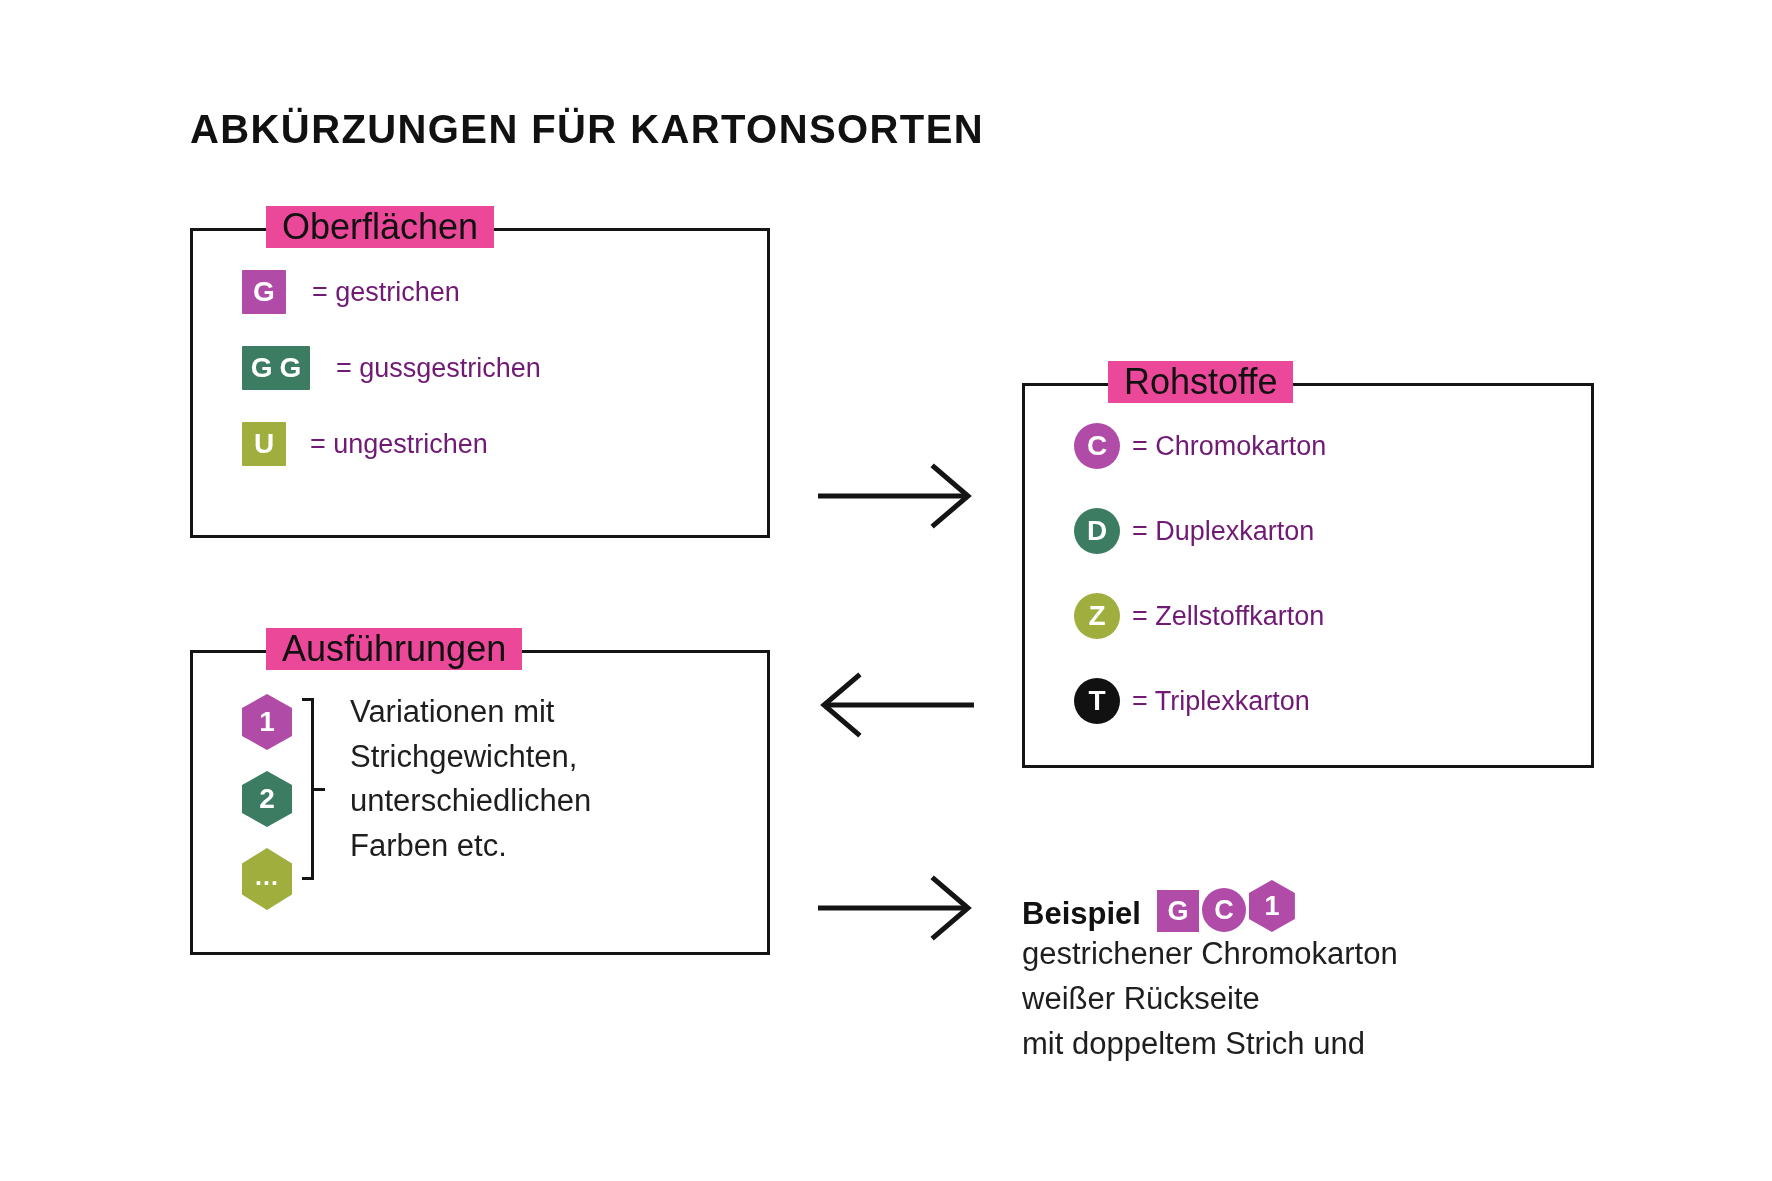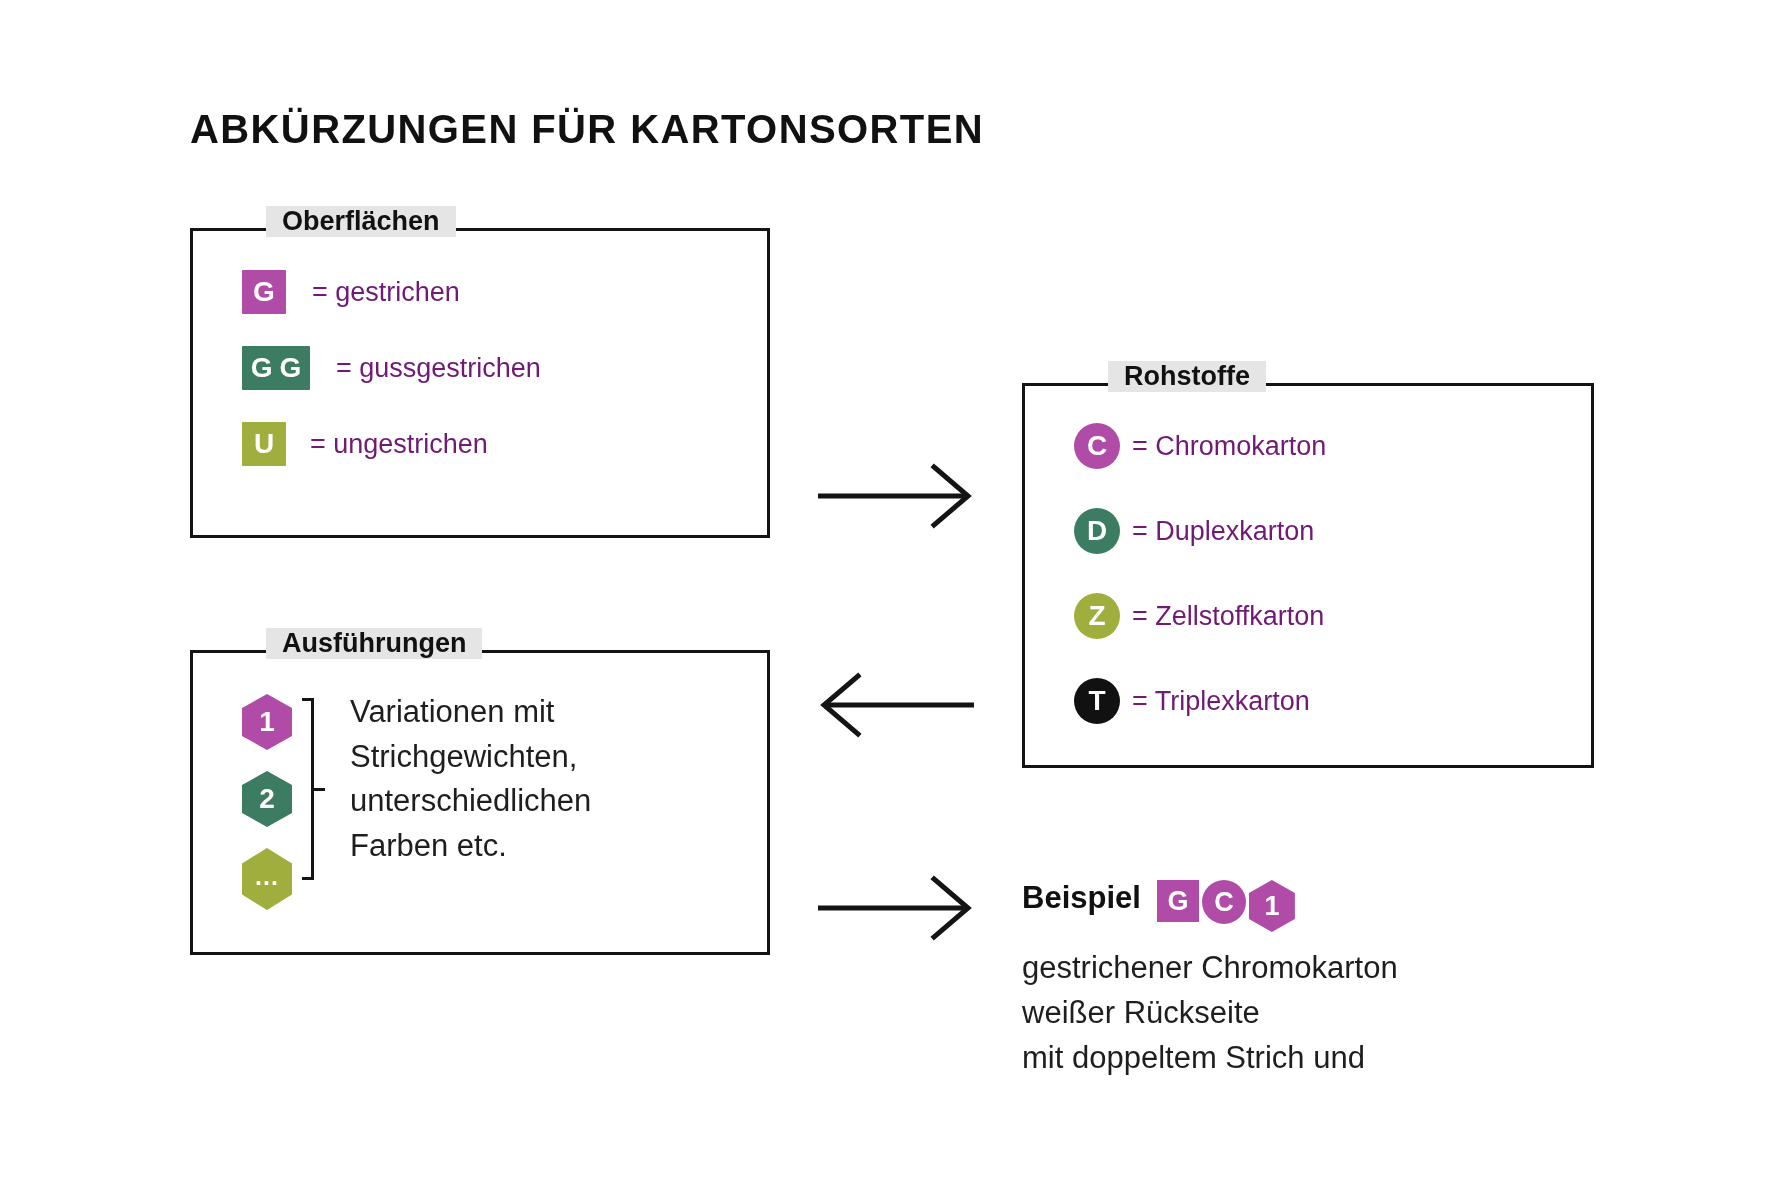--- a/index.html
+++ b/index.html
@@ -26,23 +26,23 @@
   
   .panel{position:absolute;box-sizing:border-box;}
   .panel .frame{
     position:absolute;inset:0;
     border:3px solid #141414;
     box-sizing:border-box;
   }
   .panel .legend{
     position:absolute;
     top:-22px;
-    background:#e5e5e5;
+    background:#ec4899;
     padding:0 16px;
-    font-size:27px;font-weight:bold;
+    font-size:36px;font-weight:normal;
     color:#111111;
     white-space:nowrap;
     z-index:3;
   }
   .panel .body{
     position:absolute;inset:0;
     padding:42px 0 0 0;
     box-sizing:border-box;
     z-index:2;
   }
@@ -131,27 +131,26 @@
 
   
   .arrow{position:absolute;}
   .arrow svg{display:block;}
   #arrow-surfaces-to-materials{left:816px;top:463px;}
   #arrow-materials-to-versions{left:816px;top:672px;}
   #arrow-versions-to-example{left:816px;top:875px;}
 
   
   #example-block{position:absolute;left:1022px;top:880px;width:620px;}
-  #example-head{display:flex;align-items:flex-start;gap:0px;}
+  #example-head{display:flex;align-items:flex-end;gap:0px;}
   #example-head .lbl{
     font-size:31px;font-weight:bold;color:#111111;margin-right:16px;
   }
   #example-head .badge+.badge{margin-left:3px;}
   #example-desc{
-    margin-top:14px;
     font-size:31px;line-height:1.45;color:#1e1e1e;
   }
 </style>
 </head>
 <body>
 
 <div class="stage">
 
   <h1 id="page-title">ABKÜRZUNGEN FÜR KARTONSORTEN</h1>
 

